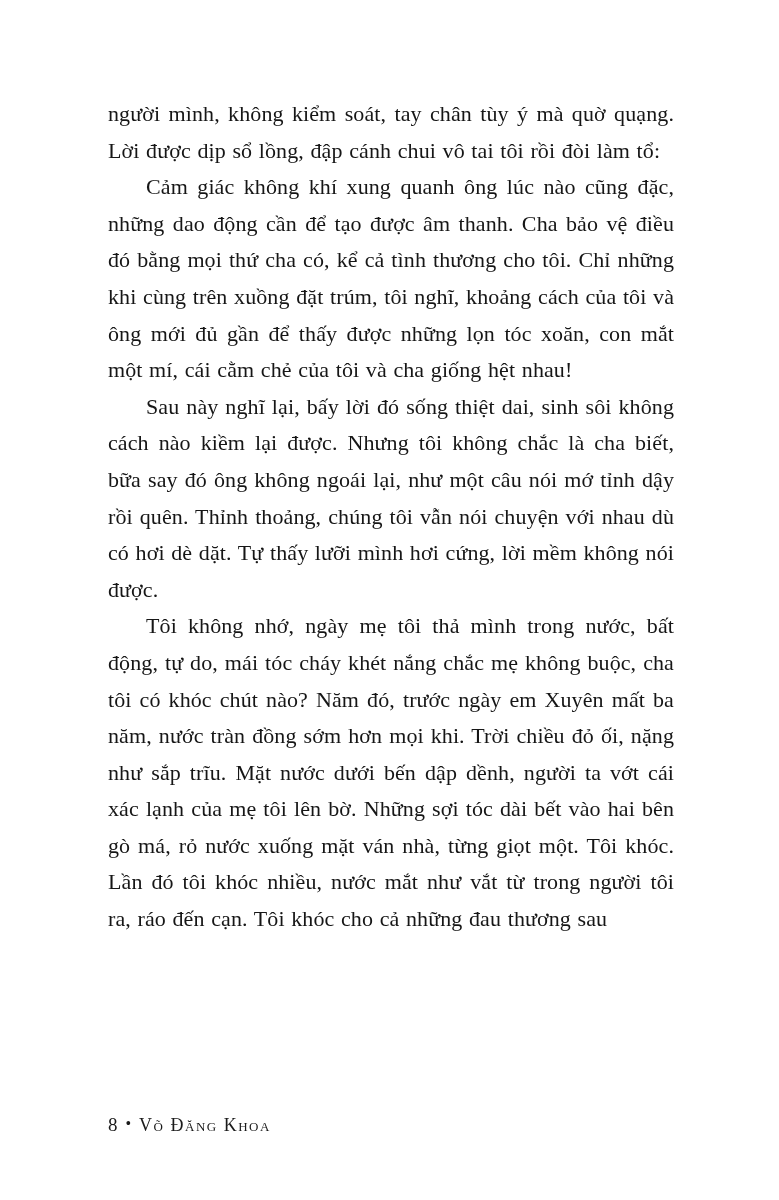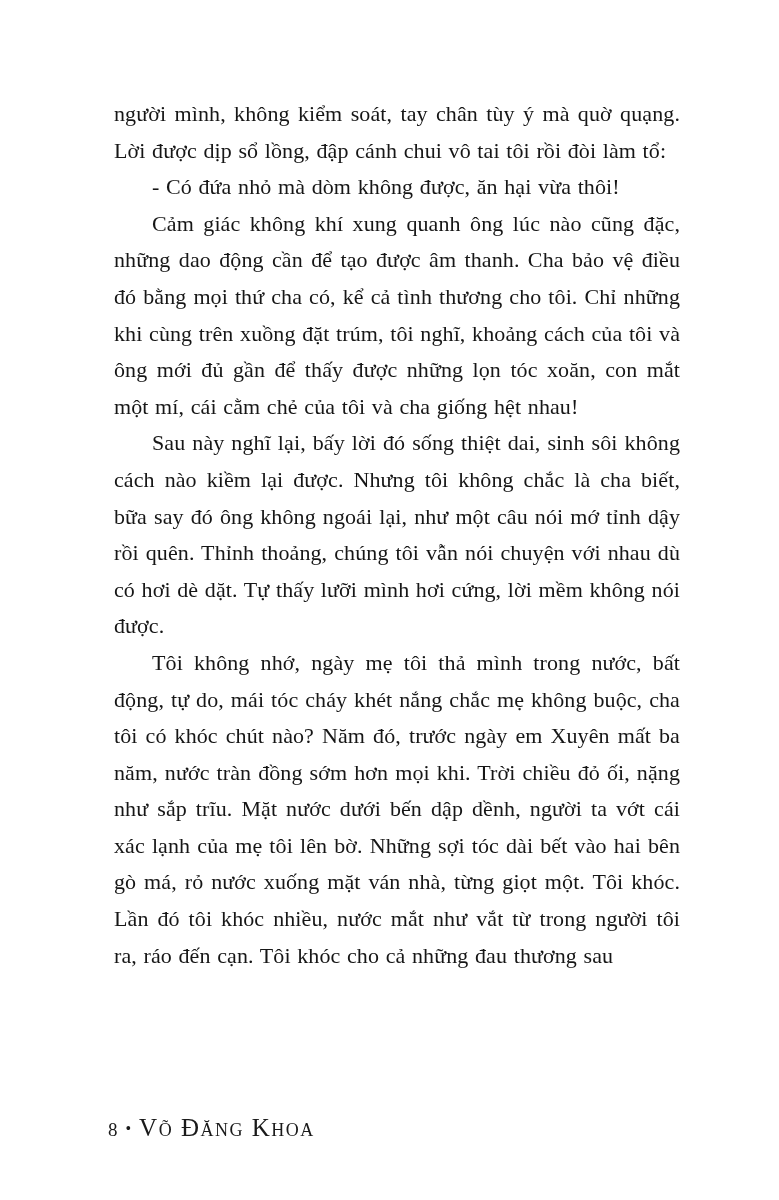--- a/index.html
+++ b/index.html
@@ -19,21 +19,21 @@
     position: absolute;
     top: 0;
     left: 0;
     width: 779px;
     height: 1200px;
     background: #ffffff;
   }
   .text-block {
     position: absolute;
     top: 96px;
-    left: 114px;
+    left: 108px;
     width: 566px;
   }
   .text-block p {
     margin: 0;
     padding: 0;
     font-size: 22px;
     line-height: 36.6px;
     text-align: justify;
     text-justify: inter-word;
     letter-spacing: 0.1px;
@@ -57,32 +57,31 @@
     font-size: 19px;
   }
   .footer .sep {
     font-size: 16px;
     position: relative;
     top: -2px;
   }
   .footer .author {
     font-variant: small-caps;
     letter-spacing: 1.5px;
-    font-size: 25px;
+    font-size: 18px;
     text-align: center;
   }
 </style>
 </head>
 <body>
 
 <div class="page">
 
   <div class="text-block">
     <p>người mình, không kiểm soát, tay chân tùy ý mà quờ quạng. Lời được dịp sổ lồng, đập cánh chui vô tai tôi rồi đòi làm tổ:</p>
-    <p class="indent">- Có đứa nhỏ mà dòm không được, ăn hại vừa thôi!</p>
     <p class="indent">Cảm giác không khí xung quanh ông lúc nào cũng đặc, những dao động cần để tạo được âm thanh. Cha bảo vệ điều đó bằng mọi thứ cha có, kể cả tình thương cho tôi. Chỉ những khi cùng trên xuồng đặt trúm, tôi nghĩ, khoảng cách của tôi và ông mới đủ gần để thấy được những lọn tóc xoăn, con mắt một mí, cái cằm chẻ của tôi và cha giống hệt nhau!</p>
     <p class="indent">Sau này nghĩ lại, bấy lời đó sống thiệt dai, sinh sôi không cách nào kiềm lại được. Nhưng tôi không chắc là cha biết, bữa say đó ông không ngoái lại, như một câu nói mớ tỉnh dậy rồi quên. Thỉnh thoảng, chúng tôi vẫn nói chuyện với nhau dù có hơi dè dặt. Tự thấy lưỡi mình hơi cứng, lời mềm không nói được.</p>
     <p class="indent">Tôi không nhớ, ngày mẹ tôi thả mình trong nước, bất động, tự do, mái tóc cháy khét nắng chắc mẹ không buộc, cha tôi có khóc chút nào? Năm đó, trước ngày em Xuyên mất ba năm, nước tràn đồng sớm hơn mọi khi. Trời chiều đỏ ối, nặng như sắp trĩu. Mặt nước dưới bến dập dềnh, người ta vớt cái xác lạnh của mẹ tôi lên bờ. Những sợi tóc dài bết vào hai bên gò má, rỏ nước xuống mặt ván nhà, từng giọt một. Tôi khóc. Lần đó tôi khóc nhiều, nước mắt như vắt từ trong người tôi ra, ráo đến cạn. Tôi khóc cho cả những đau thương sau</p>
   </div>
 
   <div class="footer">
     <span class="page-num">8</span>
     <span class="sep">•</span>
     <span class="author">Võ Đăng Khoa</span>
   </div>

